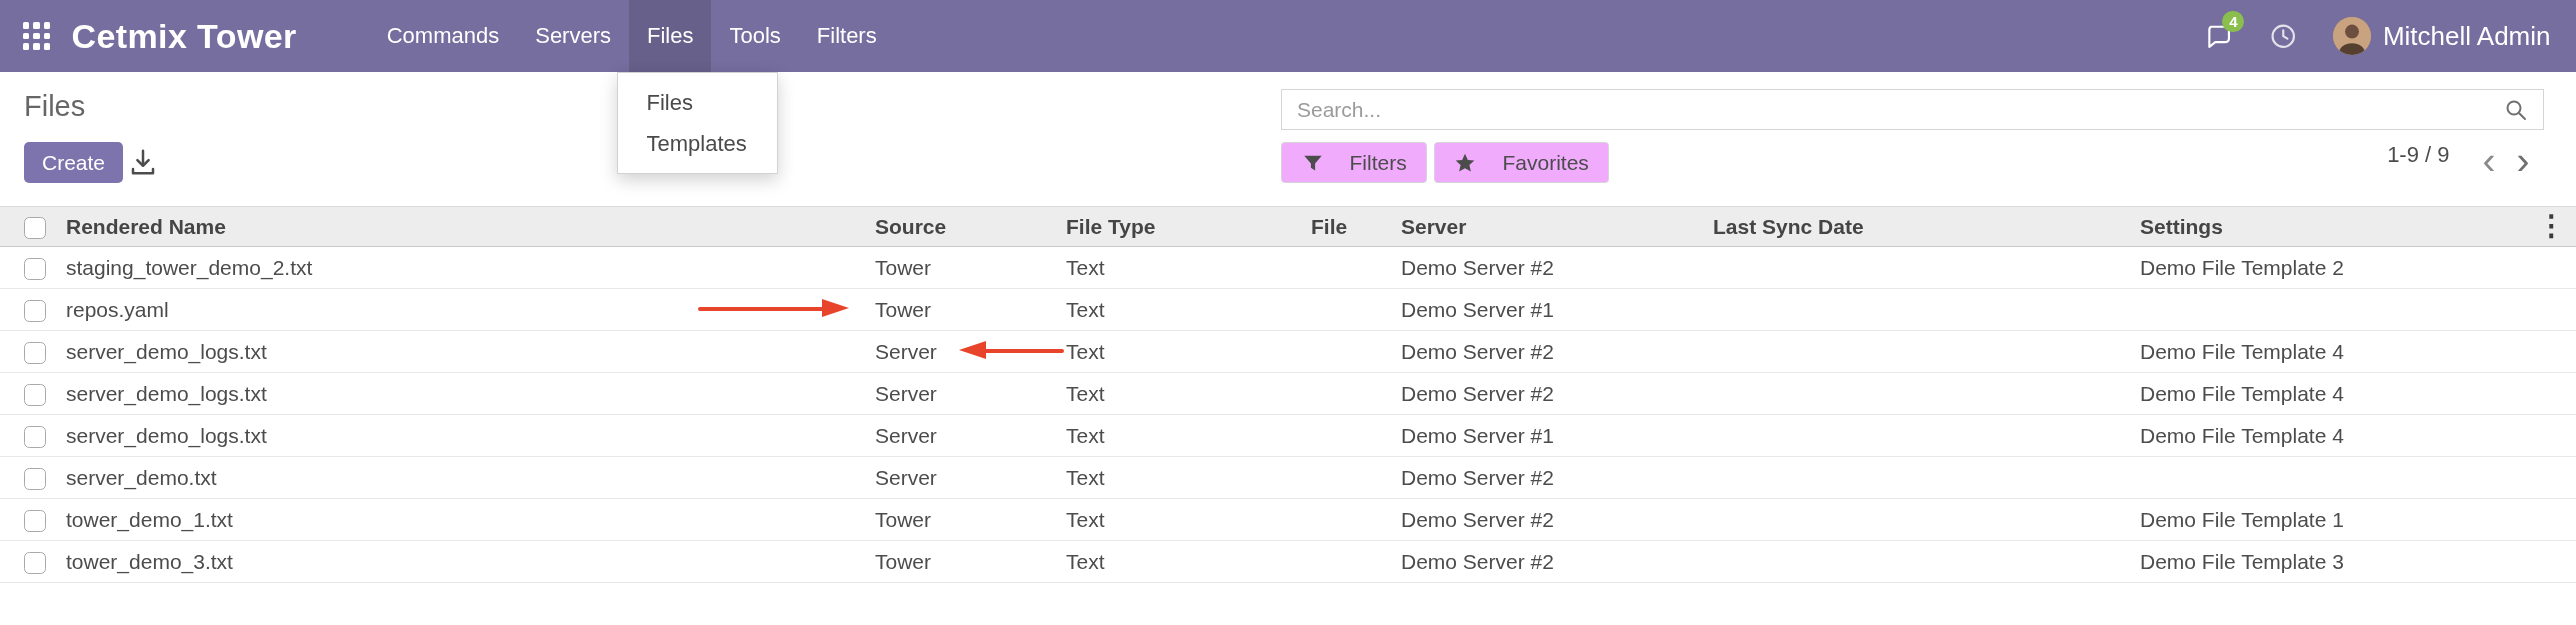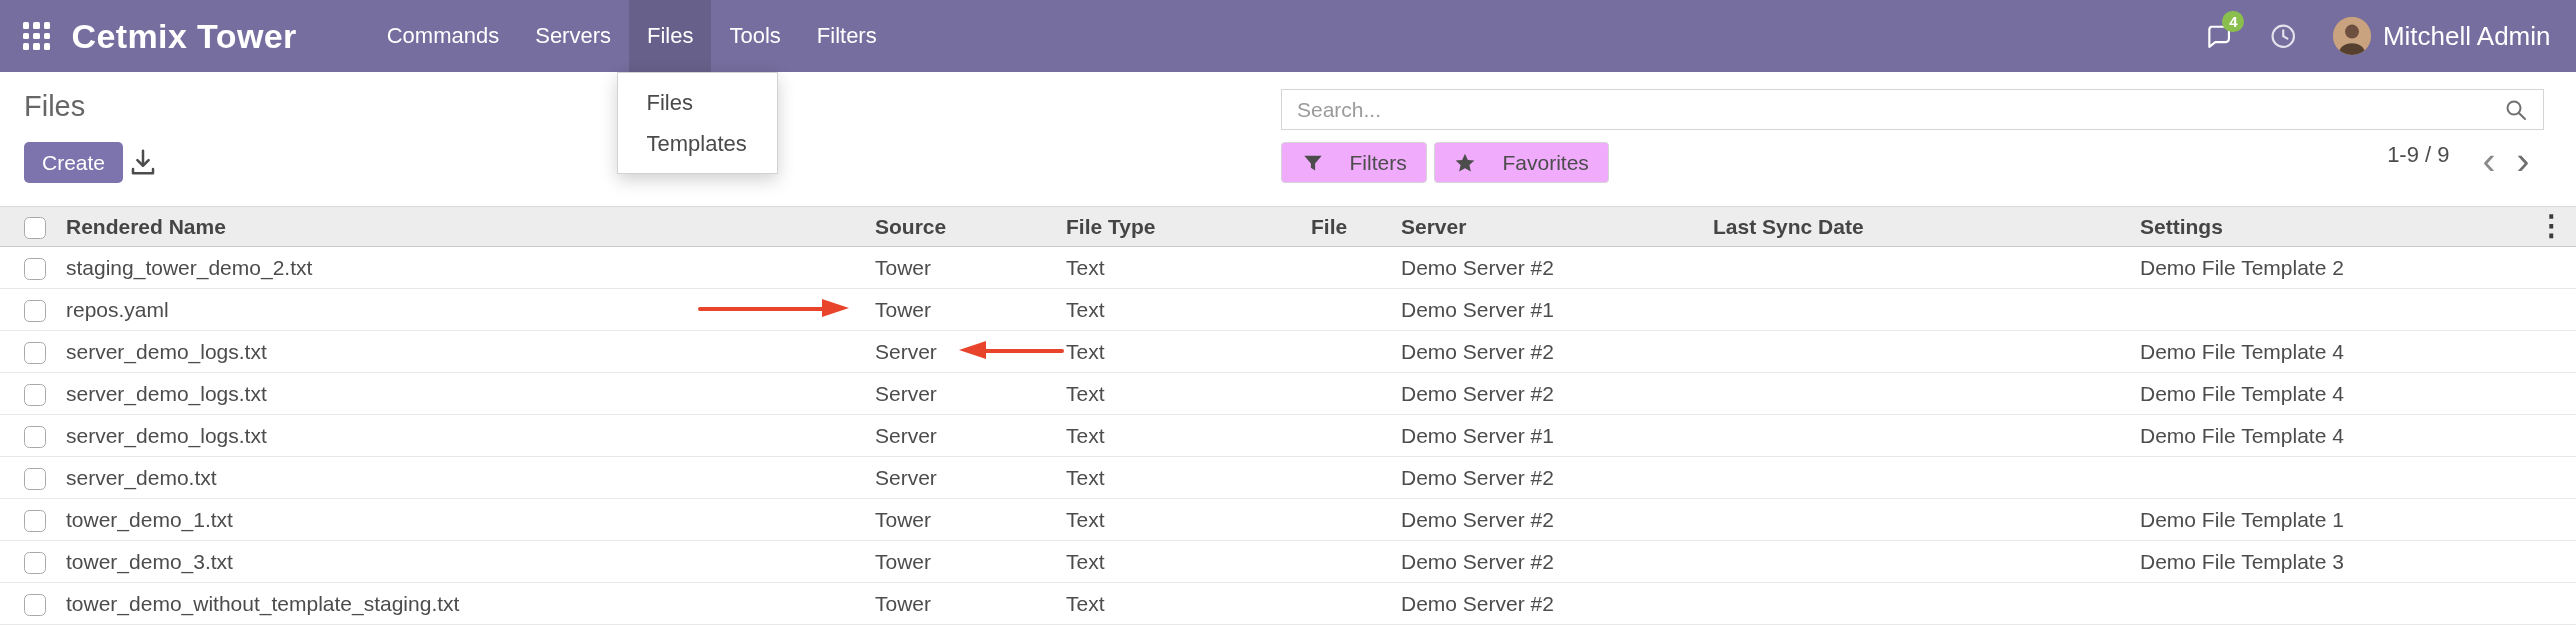--- a/index.html
+++ b/index.html
@@ -297,30 +297,20 @@
         <tr>
       <td><span class="checkbox"></span></td>
       <td>tower_demo_3.txt</td>
       <td>Tower</td>
       <td>Text</td>
       <td></td>
       <td>Demo Server #2</td>
       <td></td>
       <td>Demo File Template 3</td>
     </tr>
-        <tr>
-      <td><span class="checkbox"></span></td>
-      <td>tower_demo_without_template_staging.txt</td>
-      <td>Tower</td>
-      <td>Text</td>
-      <td></td>
-      <td>Demo Server #2</td>
-      <td></td>
-      <td></td>
-    </tr>
       </tbody>
   </table>
 
   <span class="col-options">⋮</span>
 
   <span class="a-shaft arr1-shaft"></span>
   <span class="a-head arr1-head"></span>
   <span class="a-head arr2-head"></span>
   <span class="a-shaft arr2-shaft"></span>
 

